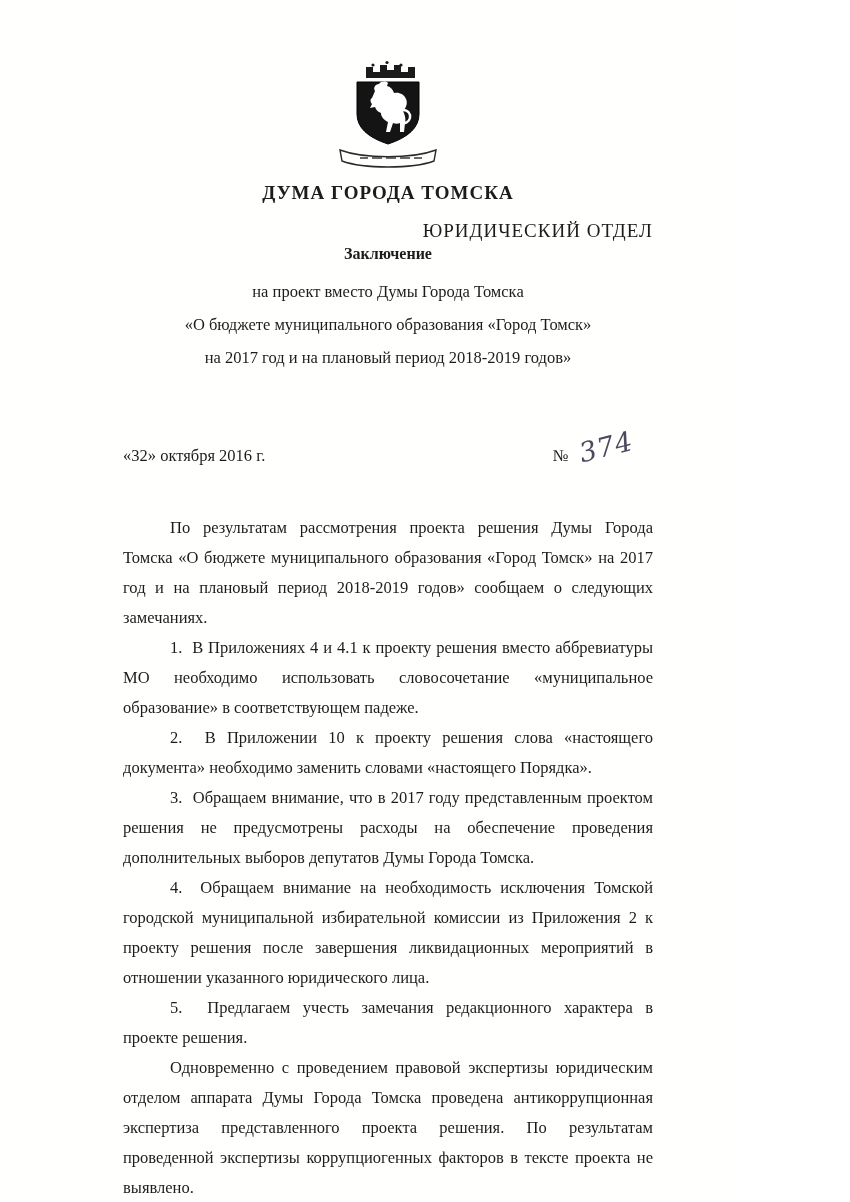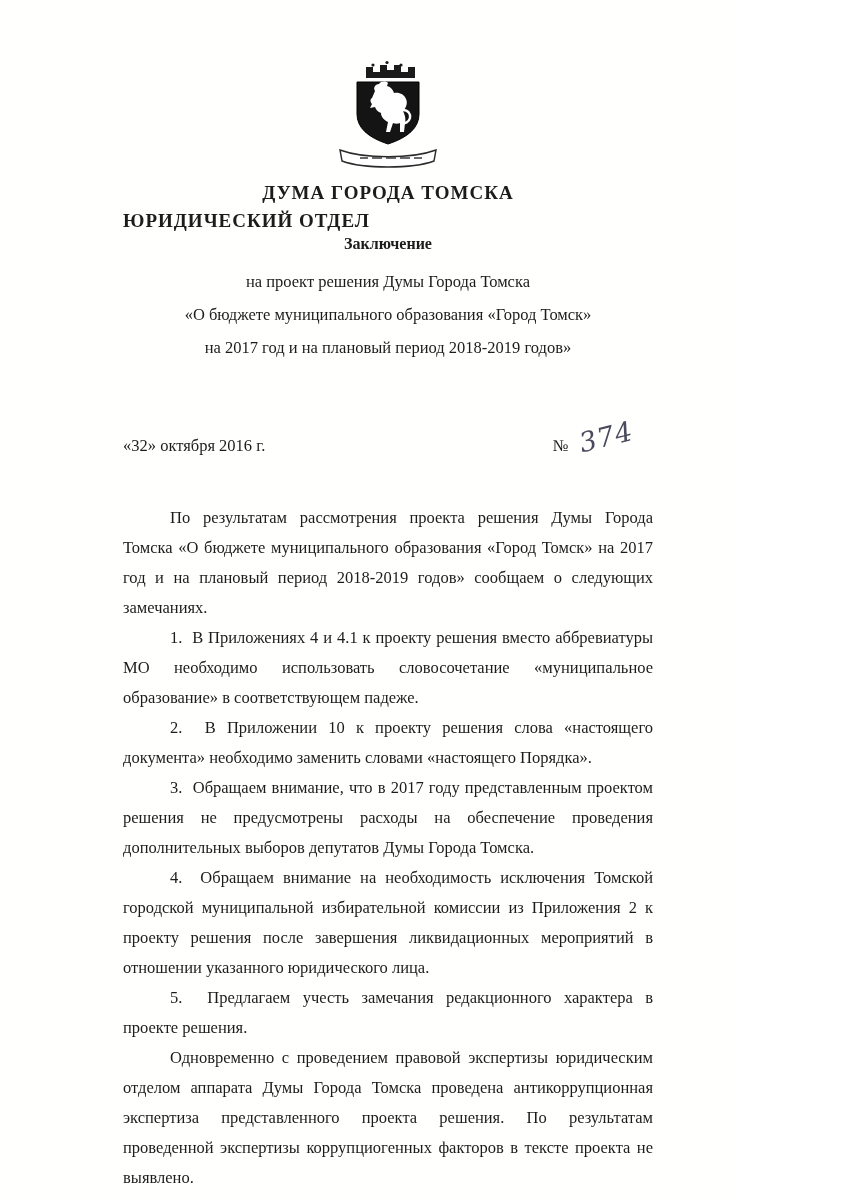--- a/index.html
+++ b/index.html
@@ -26,25 +26,25 @@
     text-align: center;
   }
   .org-name {
     text-align: center;
     font-weight: bold;
     font-size: 19px;
     letter-spacing: 1px;
     margin-top: 8px;
   }
   .dept-name {
-    text-align: left;
-    font-weight: bold;
+    text-align: right;
+    font-weight: normal;
     font-size: 19px;
     letter-spacing: 1px;
-    margin-top: 6px;
+    margin-top: 16px;
   }
   .doc-title {
     text-align: center;
     font-weight: bold;
     font-size: 16px;
     margin-top: 3px;
   }
   .subject {
     text-align: center;
     font-size: 16.5px;
@@ -122,21 +122,21 @@
       <path d="M14,92 C38,101 86,101 110,92 L108,103 C86,111 38,111 16,103 Z" fill="#ffffff" stroke="#2a2a2a" stroke-width="1.4"></path>
       <path d="M34,100 h8 m4,0 h10 m4,0 h10 m4,0 h10 m4,0 h8" stroke="#3a3a3a" stroke-width="1.6" fill="none"></path>
     </svg>
   </div>
 
   <div class="org-name">ДУМА ГОРОДА ТОМСКА</div>
   <div class="dept-name">ЮРИДИЧЕСКИЙ ОТДЕЛ</div>
   <div class="doc-title">Заключение</div>
 
   <div class="subject">
-    <div>на проект решения Думы Города Томска</div>
+    <div>на проект вместо Думы Города Томска</div>
     <div>«О бюджете муниципального образования «Город Томск»</div>
     <div>на 2017 год и на плановый период 2018-2019 годов»</div>
   </div>
 
   <div class="meta-row">
     <span>«32» октября 2016 г.</span>
     <span class="number-block">
       <span>№</span><span class="handwritten-number">374</span>
     </span>
   </div>

